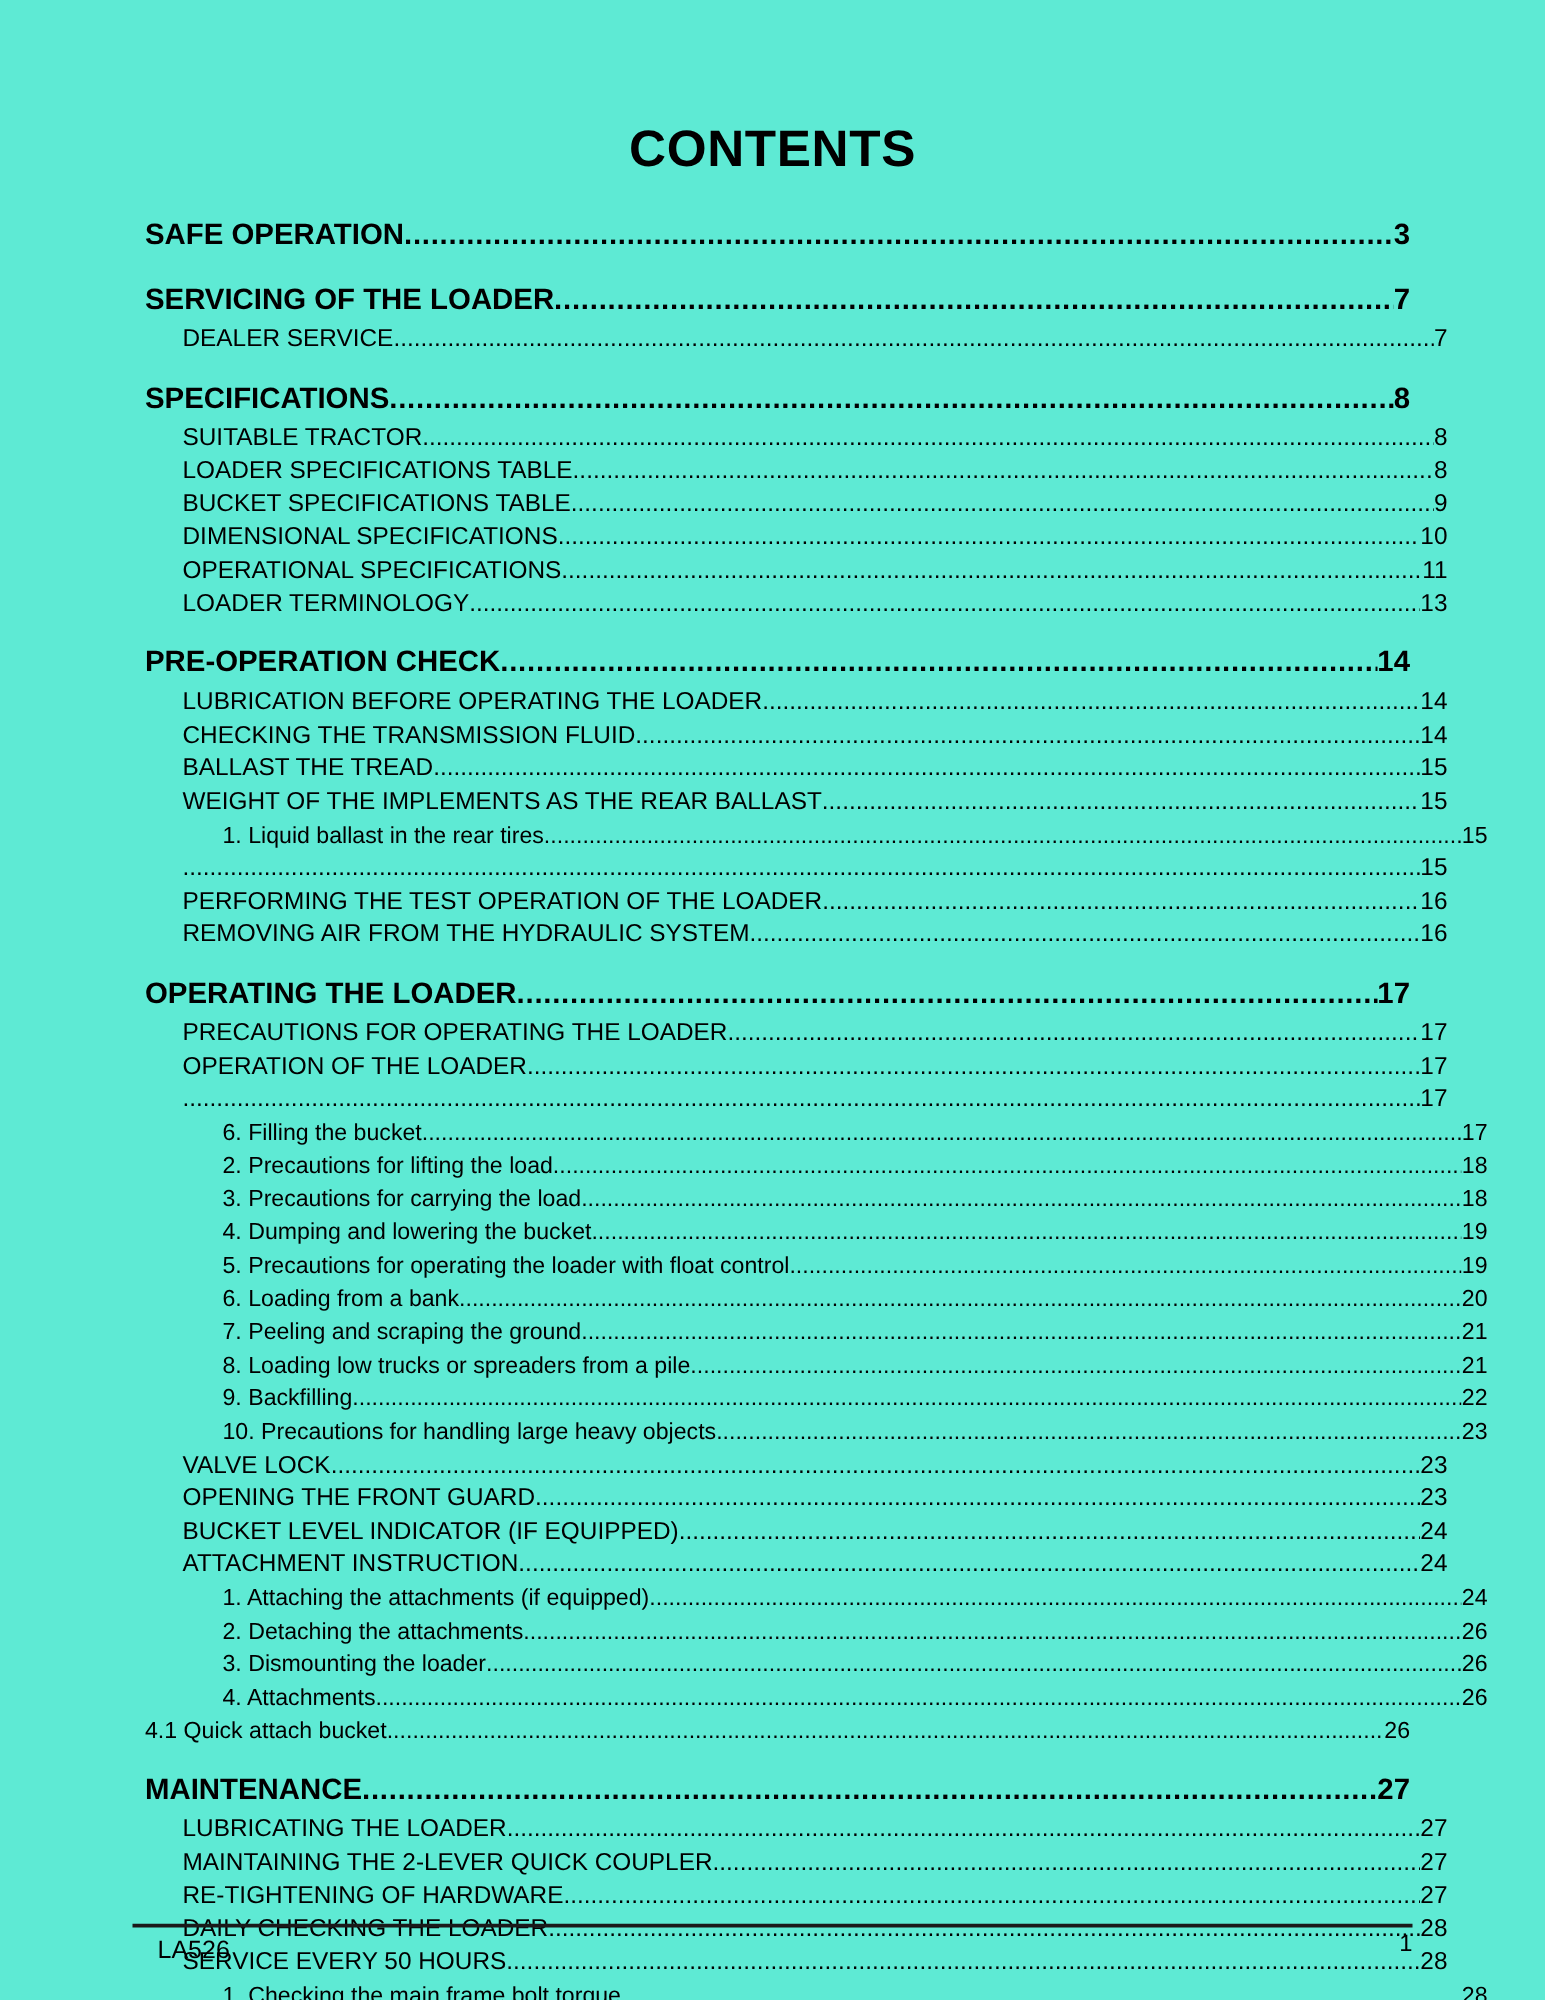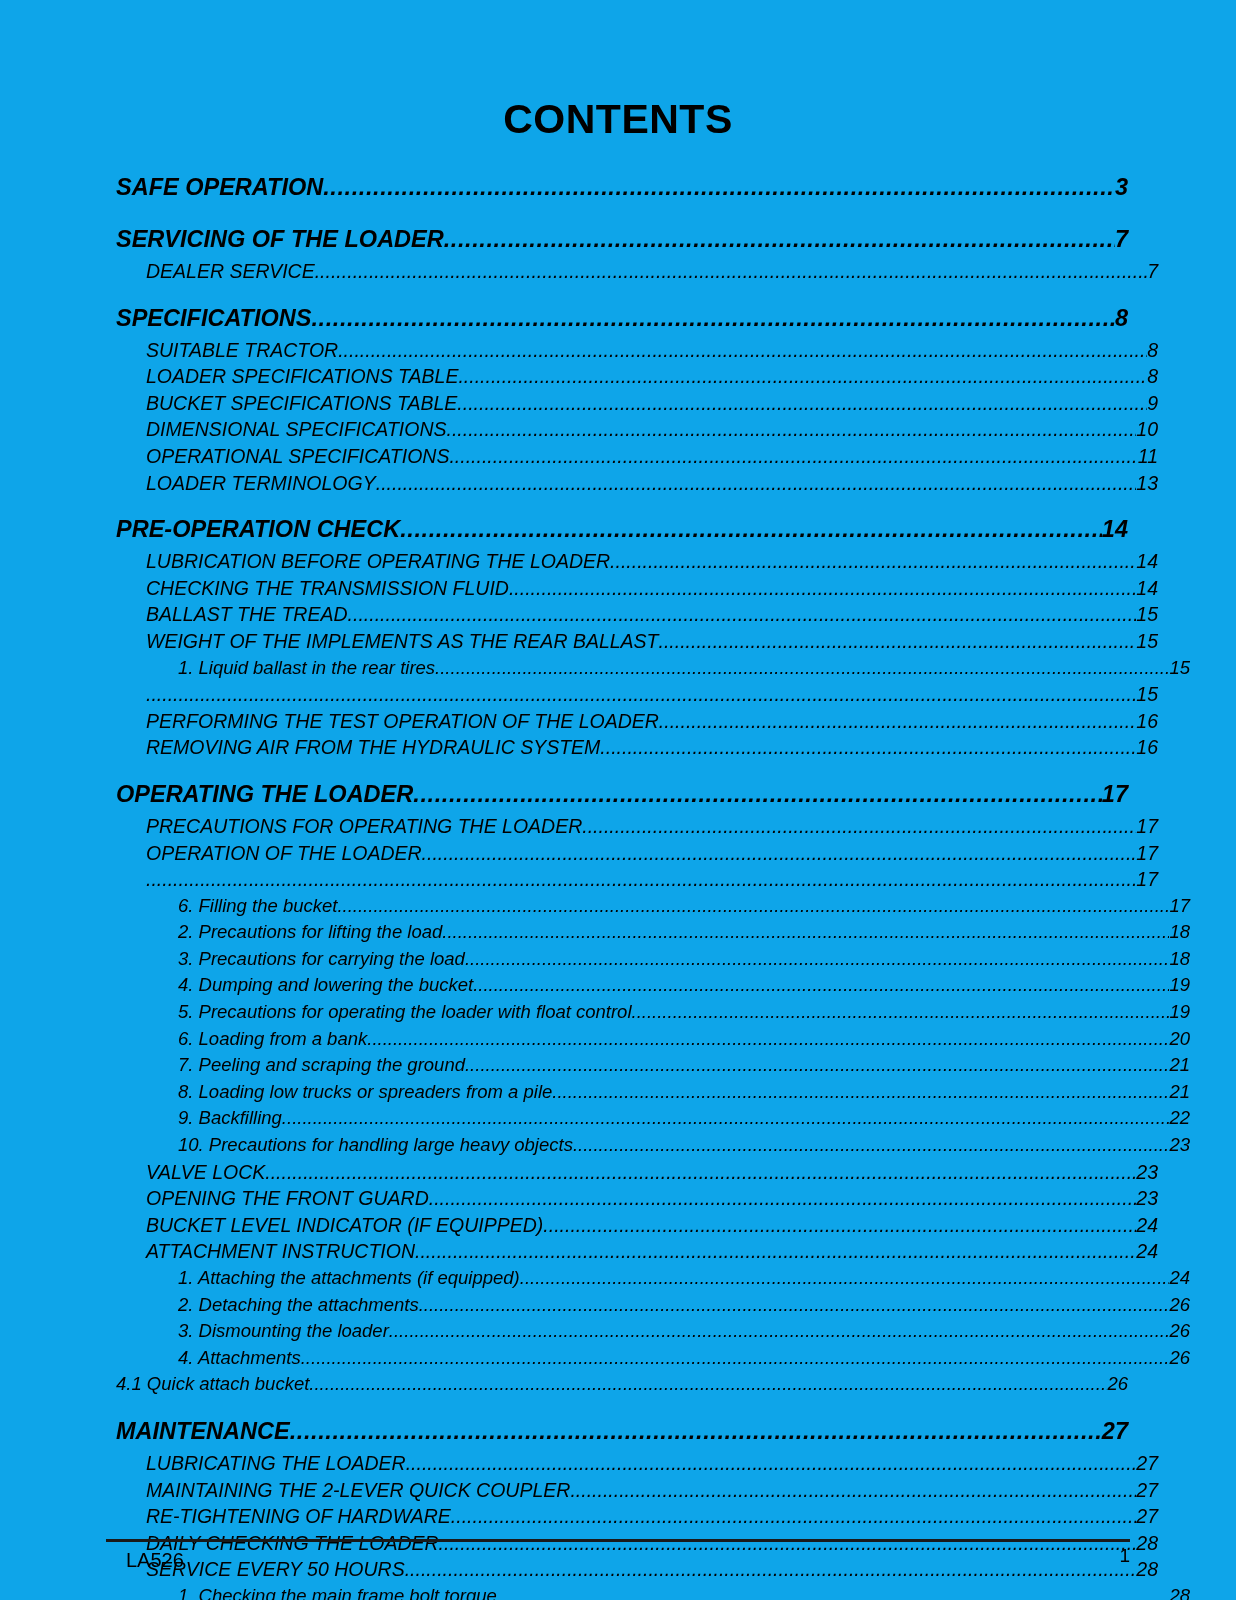--- a/index.html
+++ b/index.html
@@ -8,21 +8,21 @@
     background: #ffffff;
   }
   body {
     font-family: "Liberation Sans", sans-serif;
     color: #000000;
   }
   .page {
     position: relative;
     width: 1236px;
     height: 1600px;
-    background: #0ea5e9;
+    background: #5eead4;
     box-sizing: border-box;
     overflow: hidden;
   }
   .page-title {
     position: absolute;
     top: 96px;
     left: 0;
     width: 1236px;
     text-align: center;
     font-size: 41px;
@@ -33,21 +33,20 @@
     position: absolute;
     top: 168px;
     left: 116px;
     width: 1012px;
   }
   .toc-entry {
     display: flex;
     align-items: baseline;
     width: 100%;
     white-space: nowrap;
-    font-style: italic;
   }
   .toc-label {
     flex: 0 0 auto;
   }
   .toc-dots {
     flex: 1 1 auto;
     overflow: hidden;
     white-space: nowrap;
     margin: 0 0px;
     font-weight: inherit;

